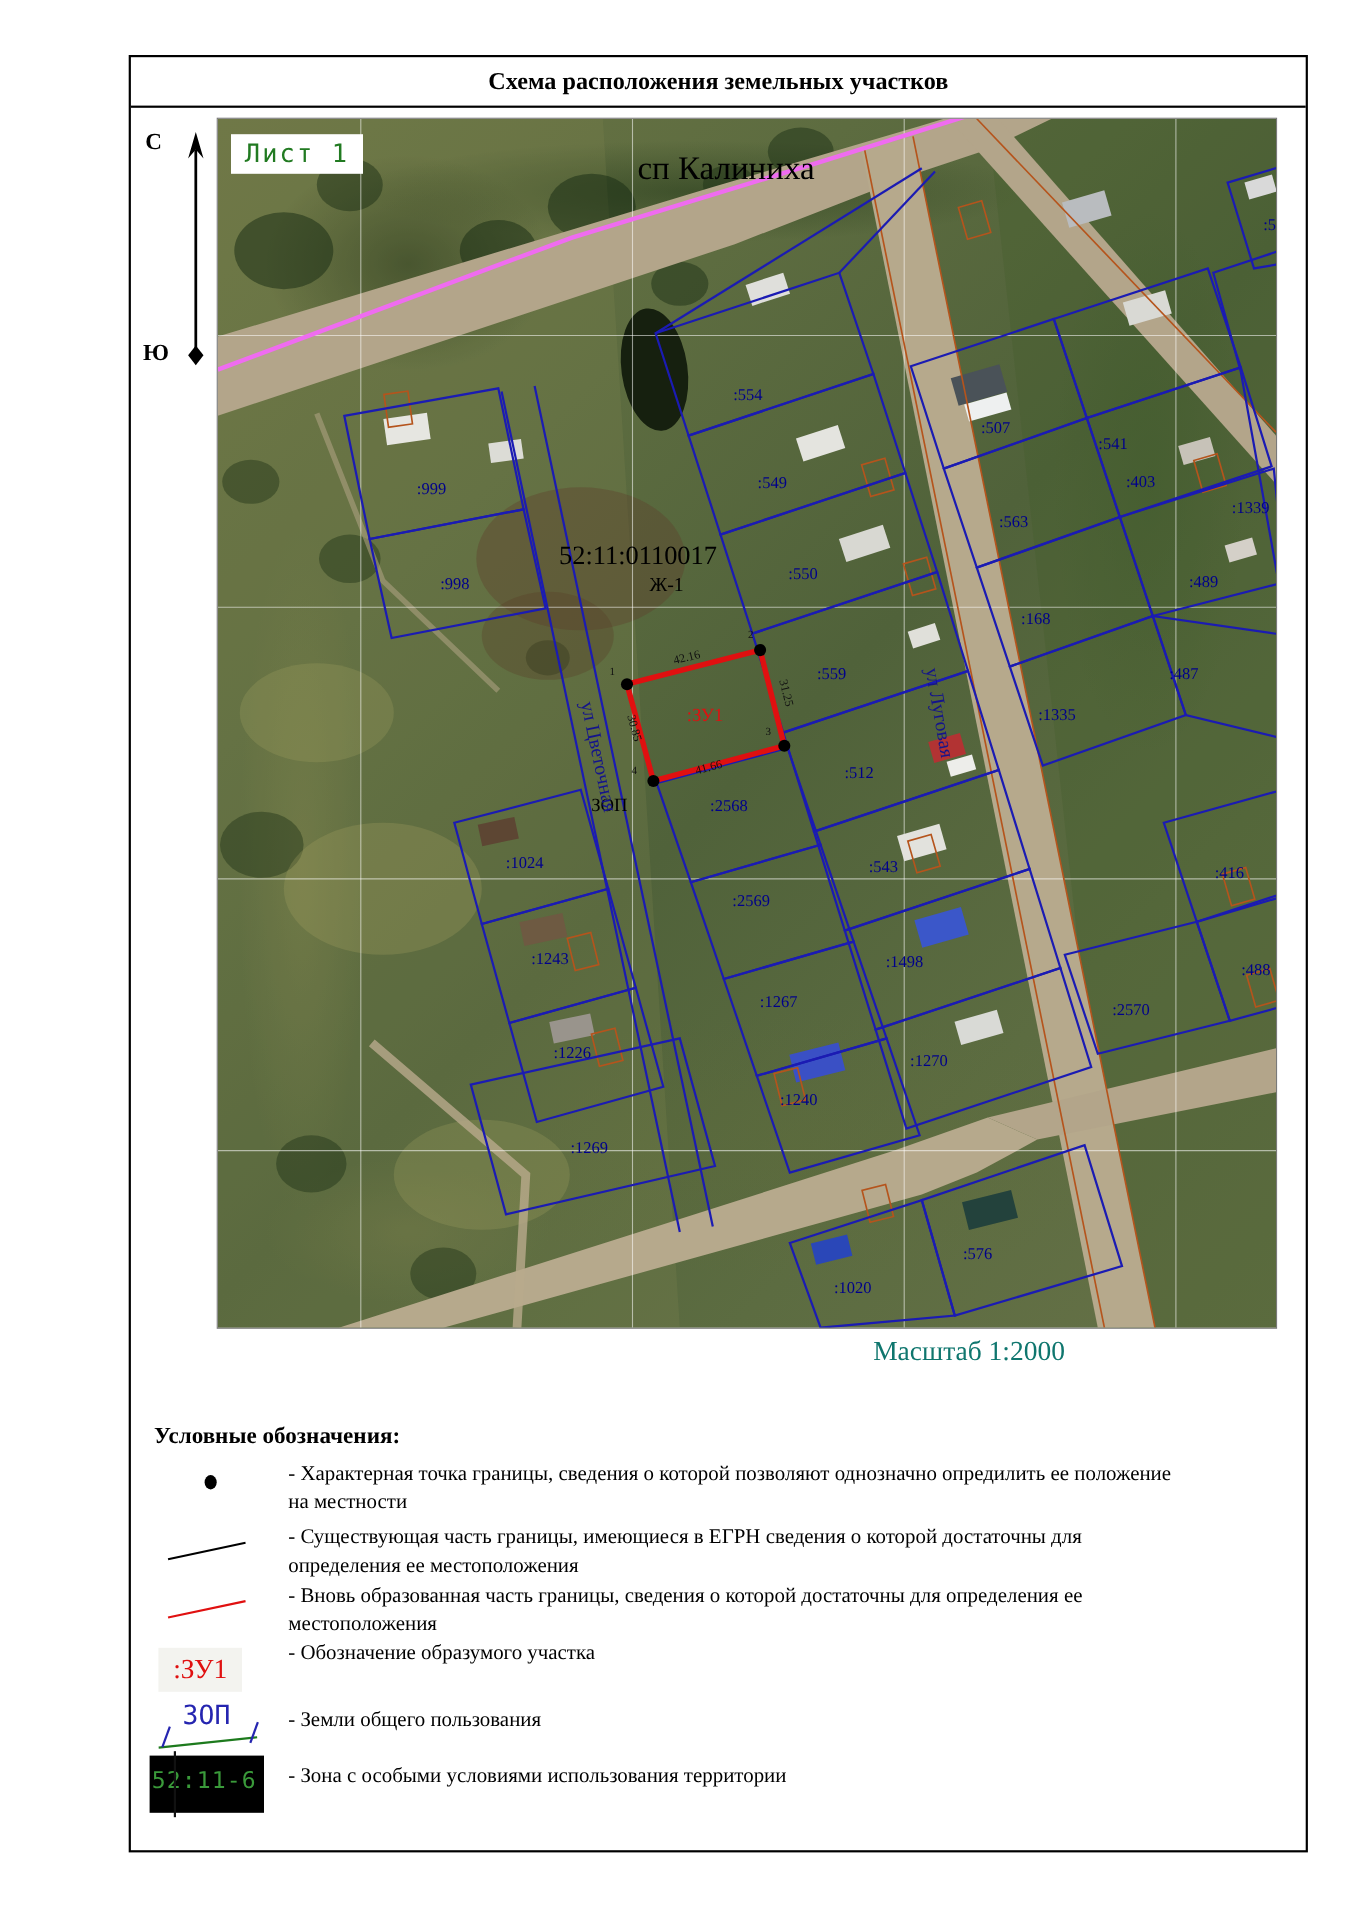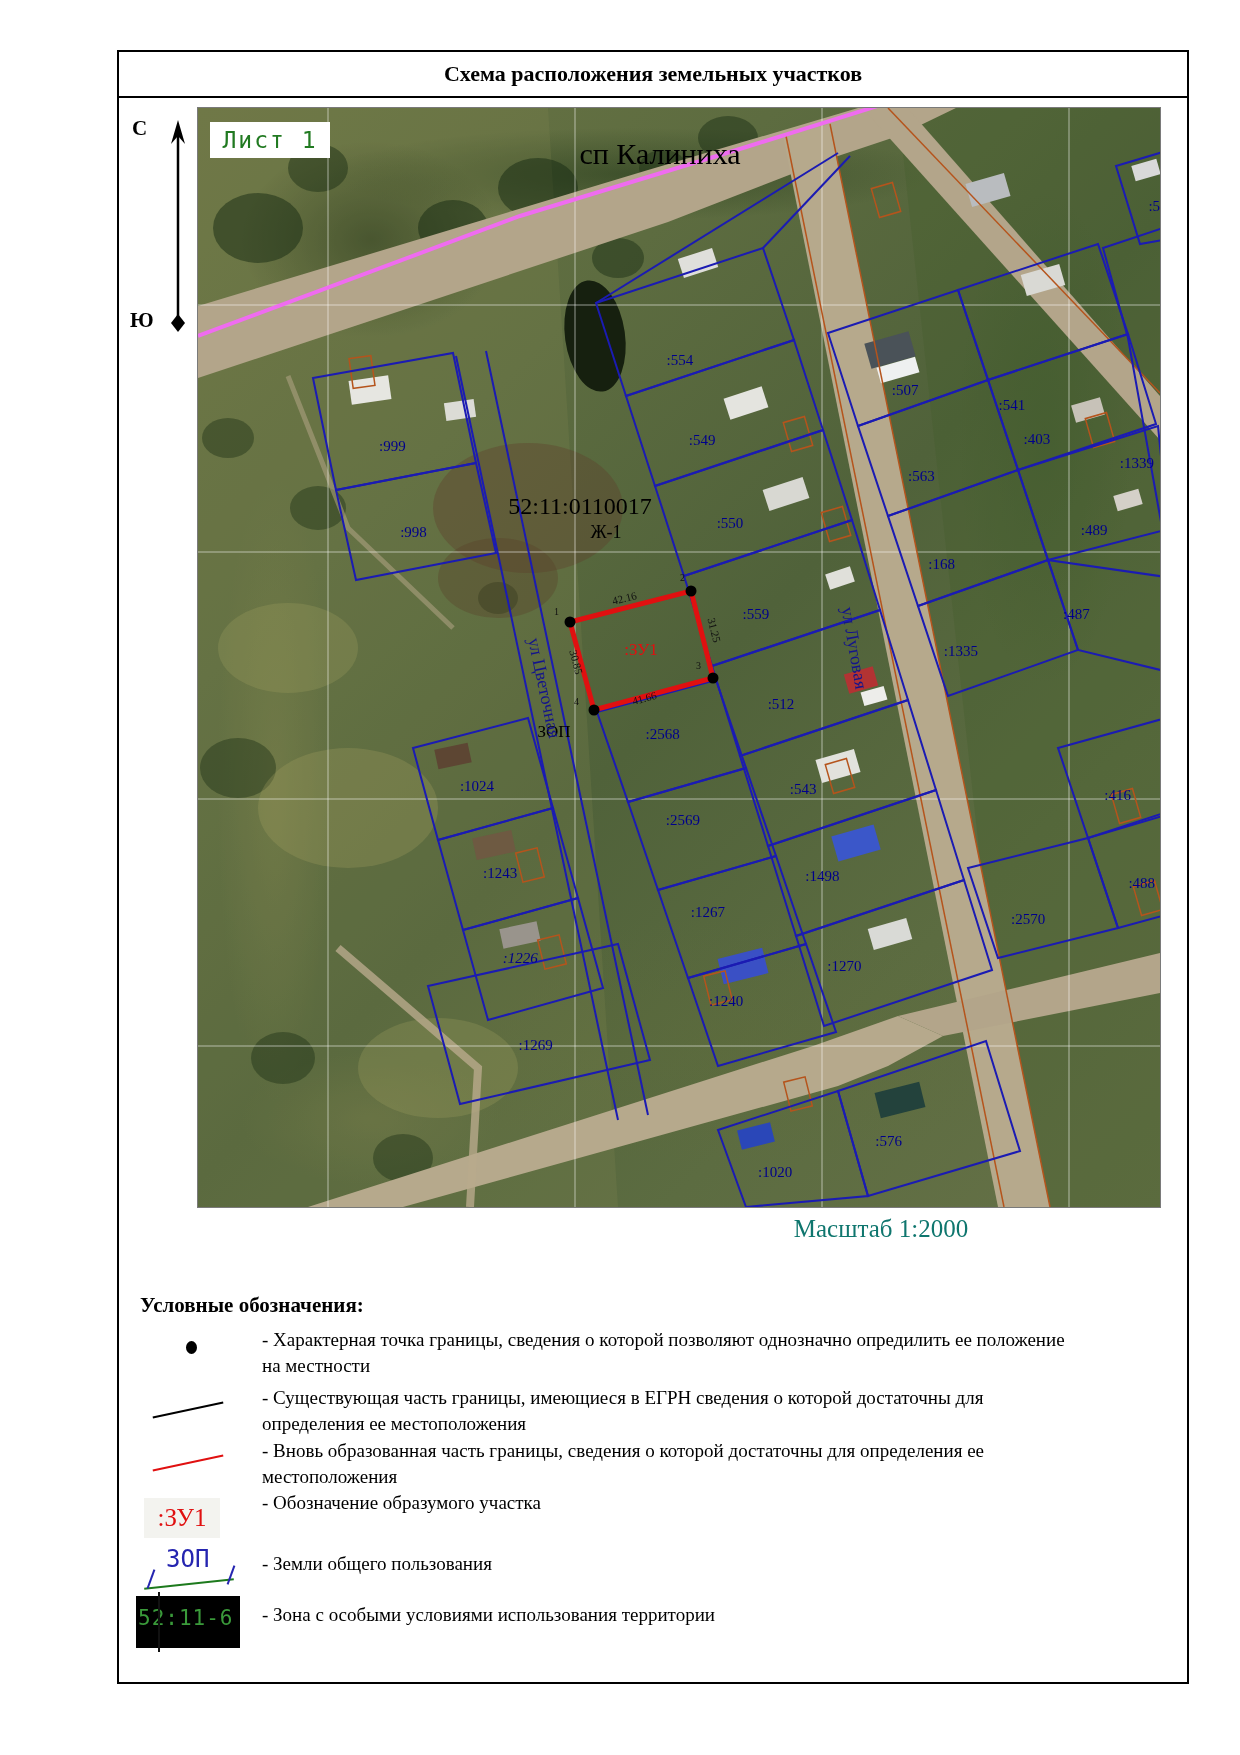--- a/index.html
+++ b/index.html
@@ -295,21 +295,21 @@
       <span class="parcel-label" style="left: 48.3%; top: 57%;">:2568</span>
       <span class="parcel-label" style="left: 62.9%; top: 62%;">:543</span>
       <span class="parcel-label" style="left: 50.4%; top: 64.8%;">:2569</span>
       <span class="parcel-label" style="left: 64.9%; top: 69.9%;">:1498</span>
       <span class="parcel-label" style="left: 53%; top: 73.2%;">:1267</span>
       <span class="parcel-label" style="left: 67.2%; top: 78.1%;">:1270</span>
       <span class="parcel-label" style="left: 54.9%; top: 81.3%;">:1240</span>
       <span class="parcel-label" style="left: 35.1%; top: 85.3%;">:1269</span>
       <span class="parcel-label" style="left: 29%; top: 61.7%;">:1024</span>
       <span class="parcel-label" style="left: 31.4%; top: 69.6%;">:1243</span>
-      <span class="parcel-label" style="left: 33.5%; top: 77.3%; font-style: italic;">:1226</span>
+      <span class="parcel-label" style="left: 33.5%; top: 77.3%;">:1226</span>
       <span class="parcel-label" style="left: 95.6%; top: 62.5%;">:416</span>
       <span class="parcel-label" style="left: 98.1%; top: 70.5%;">:488</span>
       <span class="parcel-label" style="left: 86.3%; top: 73.8%;">:2570</span>
       <span class="parcel-label" style="left: 71.8%; top: 94%;">:576</span>
       <span class="parcel-label" style="left: 60%; top: 96.8%;">:1020</span>
       <span class="parcel-label" style="left: 99.4%; top: 8.9%;">:5</span>
     </div>
 </div>
 
 <div class="scale">Масштаб 1:2000</div>

